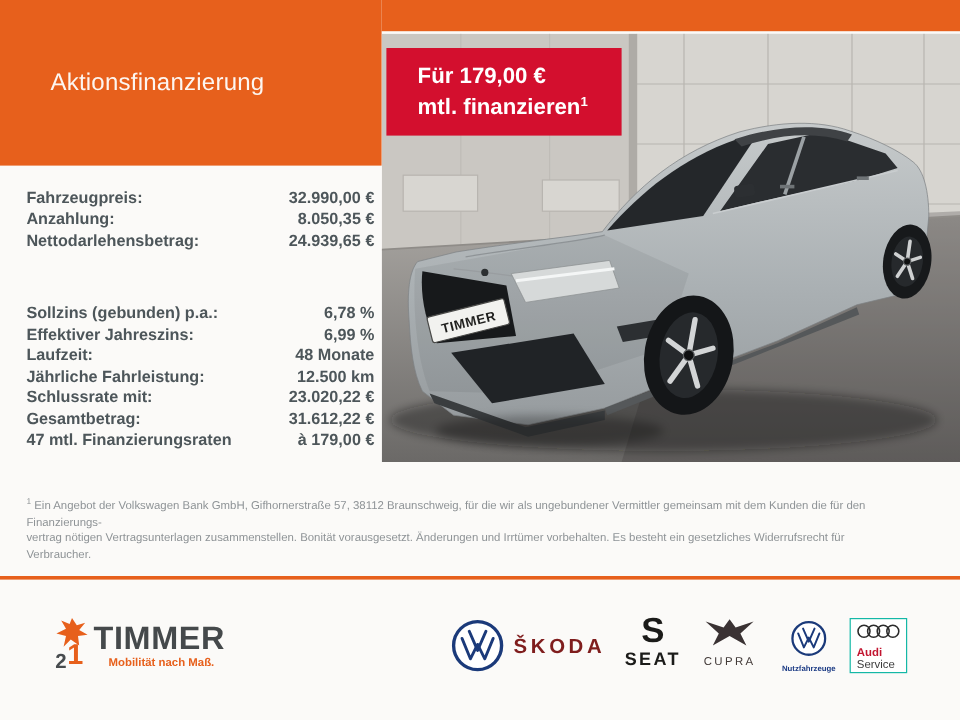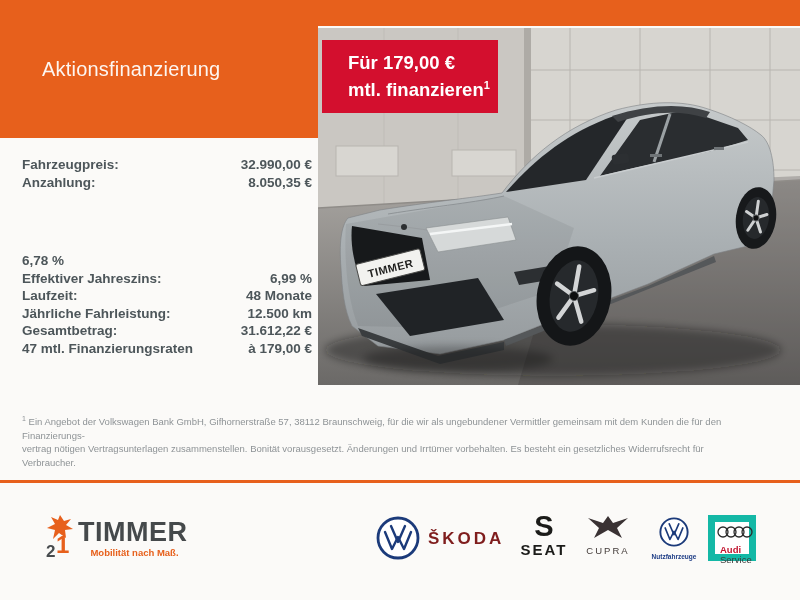--- a/index.html
+++ b/index.html
@@ -6,21 +6,21 @@
   body{font-family:"Liberation Sans",sans-serif;}
   .stage{position:relative;width:800px;height:600px;background:#fbfaf8;overflow:hidden;}
 
   
   .orange-block{position:absolute;left:0;top:0;width:318px;height:138px;background:#e7601c;}
   .headline{position:absolute;left:42px;top:58px;font-size:20px;font-weight:normal;color:#fdf6f1;letter-spacing:.2px;}
   .top-strip{position:absolute;left:318px;top:0;width:482px;height:26px;background:#e7601c;}
 
   
   .photo{position:absolute;left:318px;top:28px;width:482px;height:357px;overflow:hidden;}
-  .offer-box{position:absolute;left:322px;top:40px;width:176px;height:73px;background:#d30f2e;color:#fff;
+  .offer-box{position:absolute;left:322px;top:40px;width:196px;height:73px;background:#d30f2e;color:#fff;
     padding:11px 0 0 26px;box-sizing:border-box;font-size:18.5px;font-weight:bold;line-height:23px;}
   .offer-box sup{font-size:11px;}
 
   
   .details{position:absolute;left:22px;width:290px;color:#4d565a;font-size:13.5px;font-weight:600;text-align:center;}
   .g1{top:156px;}
   .g2{top:252px;}
   .row{display:flex;justify-content:space-between;}
   .g1 .row{height:18px;line-height:18px;}
   .g2 .row{height:17.6px;line-height:17.6px;}
@@ -39,21 +39,21 @@
   .brand{position:absolute;text-align:center;}
   .brand-vw{left:376px;top:516px;}
   .brand-skoda{left:428px;top:529px;font-size:17px;font-weight:bold;letter-spacing:3px;color:#7f1d1d;}
   .brand-seat{left:520px;top:513px;width:48px;}
   .brand-seat .glyph{font-size:29px;font-weight:900;color:#1b1b19;line-height:26px;}
   .brand-seat .word{font-size:15px;font-weight:bold;letter-spacing:2px;color:#1b1b19;margin-top:2px;}
   .brand-cupra{left:578px;top:514px;width:60px;}
   .brand-cupra .word{font-size:9.5px;font-weight:normal;letter-spacing:2px;color:#423a38;margin-top:1px;text-align:center;}
   .brand-nfz{left:650px;top:517px;width:48px;}
   .brand-nfz .word{font-size:6.5px;font-weight:bold;color:#1d3c85;margin-top:2px;}
-  .brand-audi{left:708px;top:515px;width:48px;height:46px;border:7px solid #14b8a6;background:#fff;box-sizing:border-box;padding-top:3px;}
+  .brand-audi{left:708px;top:515px;width:48px;height:46px;border:1px solid #14b8a6;background:#fff;box-sizing:border-box;padding-top:3px;}
   .brand-audi .a1{font-size:9.5px;font-weight:bold;color:#c21530;text-align:left;padding-left:5px;margin-top:2px;line-height:10px;}
   .brand-audi .a2{font-size:9.5px;color:#3a3a3a;text-align:left;padding-left:5px;line-height:10px;}
 </style>
 </head>
 <body>
 
 <div class="stage">
 
   <div class="orange-block"></div>
   <div class="top-strip"></div>
@@ -172,36 +172,45 @@
 
   <div class="details g1">
     <div class="row">
         <span>Fahrzeugpreis:</span>
         <span>32.990,00 €</span>
       </div>
     <div class="row">
         <span>Anzahlung:</span>
         <span>8.050,35 €</span>
       </div>
+    <div class="row">
+        <span>Nettodarlehensbetrag:</span>
+        <span>24.939,65 €</span>
+      </div>
   </div>
   <div class="details g2">
     <div class="row">
+        <span>Sollzins (gebunden) p.a.:</span>
         <span>6,78 %</span>
       </div>
     <div class="row">
         <span>Effektiver Jahreszins:</span>
         <span>6,99 %</span>
       </div>
     <div class="row">
         <span>Laufzeit:</span>
         <span>48 Monate</span>
       </div>
     <div class="row">
         <span>Jährliche Fahrleistung:</span>
         <span>12.500 km</span>
+      </div>
+    <div class="row">
+        <span>Schlussrate mit:</span>
+        <span>23.020,22 €</span>
       </div>
     <div class="row">
         <span>Gesamtbetrag:</span>
         <span>31.612,22 €</span>
       </div>
     <div class="row">
         <span>47 mtl. Finanzierungsraten</span>
         <span>à 179,00 €</span>
       </div>
   </div>

